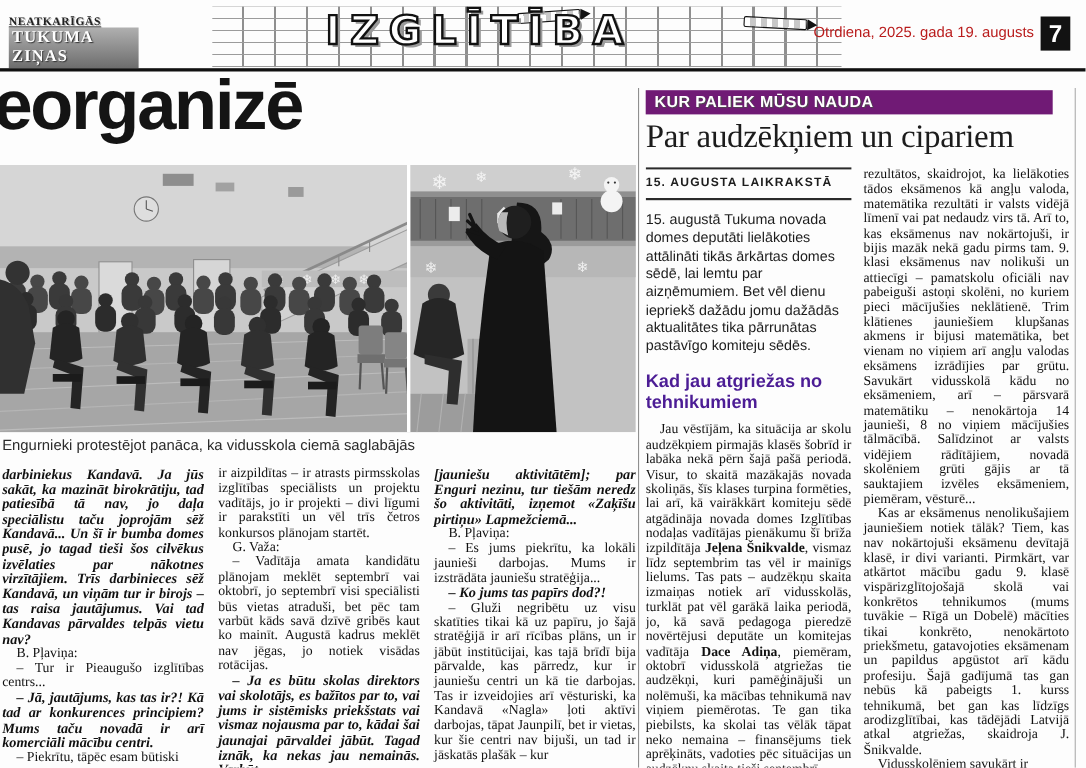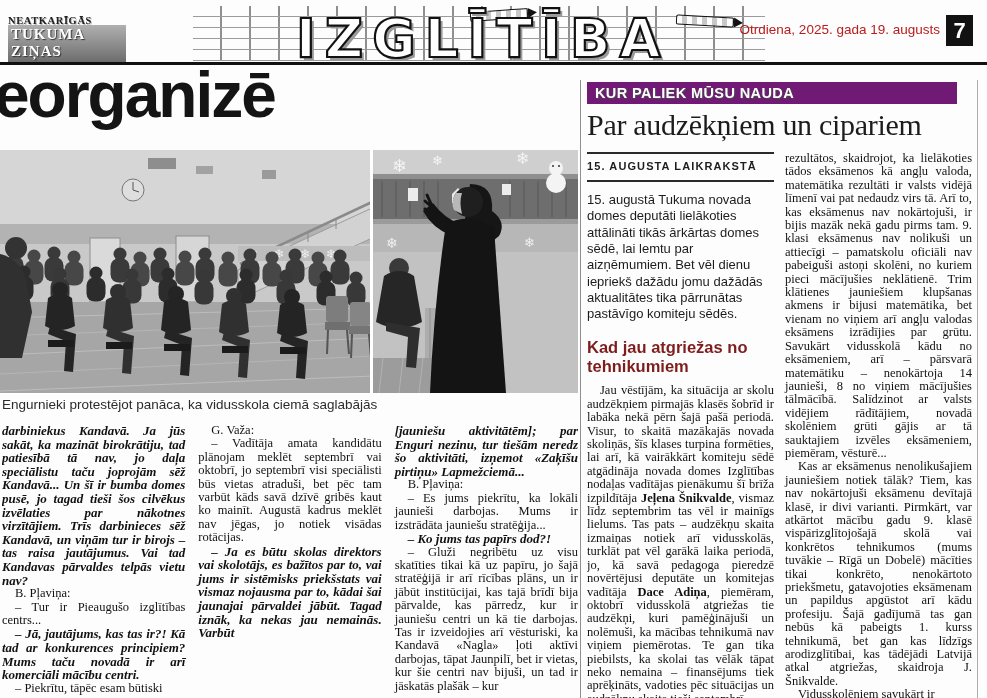--- a/index.html
+++ b/index.html
@@ -10,21 +10,21 @@
   .mh1{font:bold 10.5px "Liberation Serif",serif;letter-spacing:.6px;color:#222;
        text-shadow:1px 1px 0 #bbb;text-decoration:underline;}
   .mh2{font:bold 15px "Liberation Serif",serif;letter-spacing:1px;color:#fff;
        background:linear-gradient(180deg,#b0b0b0,#6d6d6d);padding:1px 5px 2px 3px;
        text-shadow:1px 1px 1px #333;display:inline-block;margin-top:-1px;}
   .gridpat{position:absolute;left:193px;top:6px;width:572px;height:55px;opacity:.85;
        background-image:
          repeating-linear-gradient(to bottom,transparent 0 10px,#8a8a8a 10px 11px),
          repeating-linear-gradient(to right,transparent 0 27px,#7c7c7c 27px 29px);}
   .banner{position:absolute;left:296px;top:8px;font-family:"DejaVu Sans",sans-serif;
-       font-weight:bold;font-size:53px;letter-spacing:9px;color:#fff;
+       font-weight:bold;font-size:36px;letter-spacing:9px;color:#fff;
        -webkit-text-stroke:2.2px #111;text-shadow:3px 3px 0 #9a9a9a;}
   .pencil{position:absolute;width:56px;height:8px;border:1.5px solid #111;border-radius:2px;
        background:repeating-linear-gradient(90deg,#fff 0 5px,#c8c8c8 5px 10px);}
   .pencil:after{content:"";position:absolute;right:-10px;top:-1.5px;width:0;height:0;
        border-left:9px solid #111;border-top:5.5px solid transparent;border-bottom:5.5px solid transparent;}
   .pageday{position:absolute;top:22px;right:47px;font:13.5px "Liberation Sans",sans-serif;color:#b91c1c;}
   .pagenum{position:absolute;top:15px;right:14px;width:27px;height:31px;background:#121212;
        color:#fff;font:bold 22px "Liberation Sans",sans-serif;text-align:center;line-height:31px;}
   .toprule{position:absolute;left:0;top:62px;width:987px;height:3px;background:#111;}
   
@@ -49,21 +49,21 @@
   .rsec{position:absolute;left:587px;top:82px;width:385px;}
   .kickbar{width:362px;background:#701a75;color:#fff;font:bold 14.5px "Liberation Sans",sans-serif;
        letter-spacing:.4px;padding:3px 0 3px 8px;text-shadow:1px 1px 1px #4a4a4a;}
   .rheadline{font:30px "Liberation Serif",serif;color:#1c1c1c;margin-top:4px;white-space:nowrap;
        letter-spacing:-.3px;}
   .rcols{display:flex;gap:11px;margin-top:10px;height:548px;overflow:hidden;}
   .rcol{width:187px;}
   .contin{border-top:2px solid #2a2a2a;border-bottom:2px solid #2a2a2a;padding:4px 0 5px 0;
        font:bold 11px/1.55 "Liberation Sans",sans-serif;letter-spacing:1.1px;color:#1d1d1d;}
   .rintro{font:13px/16.3px "Liberation Sans",sans-serif;color:#1c1c1c;margin-top:10px;}
-  .rsub{font:bold 16.5px/19px "Liberation Sans",sans-serif;color:#7f1d1d;margin:16px 0 8px 0;}
+  .rsub{font:bold 16.5px/19px "Liberation Sans",sans-serif;color:#4c1d95;margin:16px 0 8px 0;}
 </style>
 </head>
 <body>
 
 <div class="masthead">
   <div class="mh1">NEATKARĪGĀS</div>
   <div class="mh2">TUKUMA ZIŅAS</div>
 </div>
 <div class="gridpat"></div>
 <div class="pencil" style="left:470px;top:10px;transform:rotate(-4deg);"></div>
@@ -243,20 +243,21 @@
 
 <div class="lcols col">
   <div class="lcol">
       <p class="p-bic"><span>darbiniekus Kandavā. Ja jūs sakāt, ka mazināt birokrātiju, tad patiesībā tā nav, jo daļa speciālistu taču joprojām sēž Kandavā... Un šī ir bumba domes pusē, jo tagad tieši šos cilvēkus izvēlaties par nākotnes virzītājiem. Trīs darbinieces sēž Kandavā, un viņām tur ir birojs – tas raisa jautājumus. Vai tad Kandavas pārvaldes telpās vietu nav?</span></p>
       <p class="p-n"><span>B. Pļaviņa:</span></p>
       <p class="p-n"><span>– Tur ir Pieaugušo izglītības centrs...</span></p>
       <p class="p-bi"><span>– Jā, jautājums, kas tas ir?! Kā tad ar konkurences principiem? Mums taču novadā ir arī komerciāli mācību centri.</span></p>
       <p class="p-n"><span>– Piekrītu, tāpēc esam būtiski</span></p>
     </div>
   <div class="lcol">
+      <p class="p-c"><span>ir aizpildītas – ir atrasts pirmsskolas izglītības speciālists un projektu vadītājs, jo ir projekti – divi līgumi ir parakstīti un vēl trīs četros konkursos plānojam startēt.</span></p>
       <p class="p-n"><span>G. Važa:</span></p>
       <p class="p-n"><span>– Vadītāja amata kandidātu plānojam meklēt septembrī vai oktobrī, jo septembrī visi speciālisti būs vietas atraduši, bet pēc tam varbūt kāds savā dzīvē gribēs kaut ko mainīt. Augustā kadrus meklēt nav jēgas, jo notiek visādas rotācijas.</span></p>
       <p class="p-bi"><span>– Ja es būtu skolas direktors vai skolotājs, es bažītos par to, vai jums ir sistēmisks priekšstats vai vismaz nojausma par to, kādai šai jaunajai pārvaldei jābūt. Tagad iznāk, ka nekas jau nemainās. Varbūt</span></p>
     </div>
   <div class="lcol">
       <p class="p-bic"><span>[jauniešu aktivitātēm]; par Enguri nezinu, tur tiešām neredz šo aktivitāti, izņemot «Zaķīšu pirtiņu» Lapmežciemā...</span></p>
       <p class="p-n"><span>B. Pļaviņa:</span></p>
       <p class="p-n"><span>– Es jums piekrītu, ka lokāli jaunieši darbojas. Mums ir izstrādāta jauniešu stratēģija...</span></p>
       <p class="p-bi"><span>– Ko jums tas papīrs dod?!</span></p>
       <p class="p-n"><span>– Gluži negribētu uz visu skatīties tikai kā uz papīru, jo šajā stratēģijā ir arī rīcības plāns, un ir jābūt institūcijai, kas tajā brīdī bija pārvalde, kas pārredz, kur ir jauniešu centri un kā tie darbojas. Tas ir izveidojies arī vēsturiski, ka Kandavā «Nagla» ļoti aktīvi darbojas, tāpat Jaunpilī, bet ir vietas, kur šie centri nav bijuši, un tad ir jāskatās plašāk – kur</span></p>

